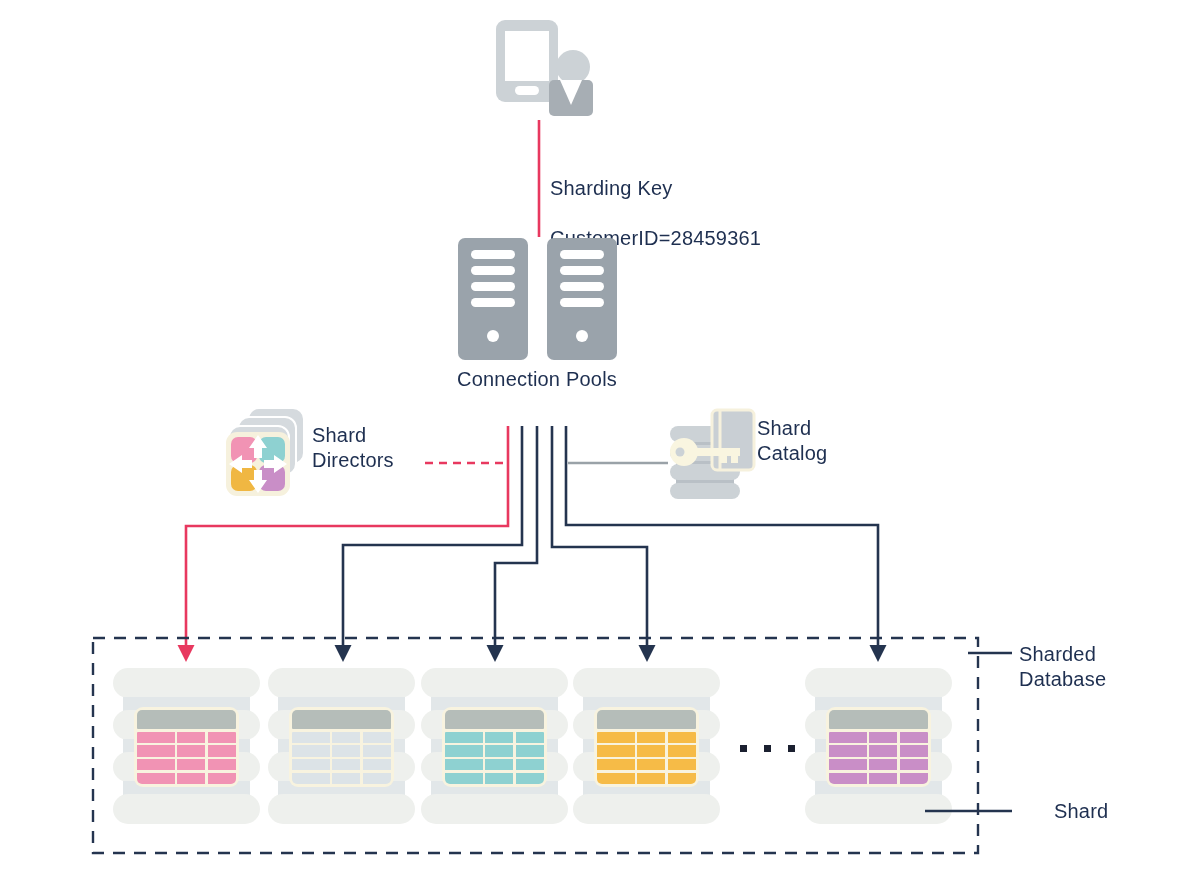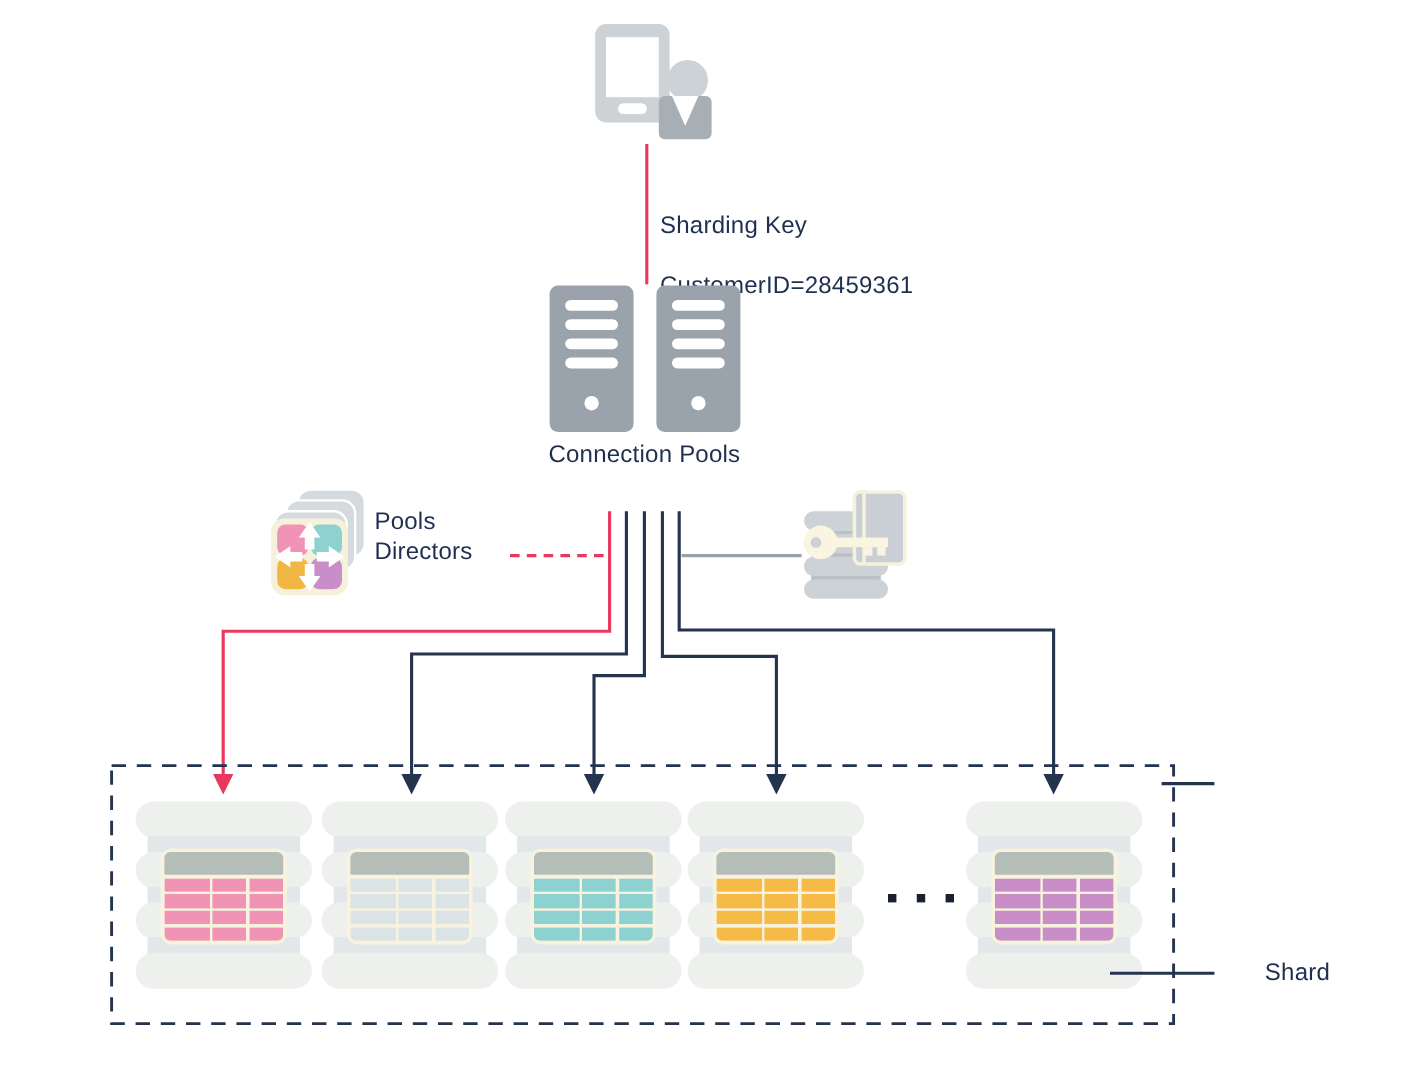--- a/index.html
+++ b/index.html
@@ -5,21 +5,21 @@
   html,body{margin:0;padding:0;background:#ffffff;}
   #canvas{
     position:relative;width:1185px;height:895px;background:#ffffff;
     font-family:"Liberation Sans",sans-serif;overflow:hidden;text-decoration:underline;
   }
   svg.layer{position:absolute;left:0;top:0;}
   .label{
     position:absolute;color:#1e2f50;font-size:20px;line-height:25px;
     letter-spacing:0.2px;white-space:pre-line;
   }
-  .label.center{}
+  .label.center{text-align:center;}
   .icon{position:absolute;}
   
   .shard{position:absolute;top:668px;width:147px;height:160px;}
   .pill{position:absolute;left:0;width:147px;height:30px;border-radius:15px;background:#eef0ed;}
   .band{position:absolute;left:10px;width:127px;height:14px;background:#e2e7e9;}
   .p1{top:0;} .b1{top:29px;} .p2{top:42px;} .b2{top:71px;}
   .p3{top:84px;} .b3{top:113px;} .p4{top:126px;}
   .shardtable{
     position:absolute;left:21px;top:39px;width:105px;height:80px;
     background:#f8f3df;border-radius:9px;padding:3px;box-sizing:border-box;
@@ -104,21 +104,21 @@
     <rect x="35" y="31" width="26" height="26" rx="7" fill="#8ed1d1"></rect>
     <rect x="7" y="59" width="26" height="26" rx="7" fill="#f0b742"></rect>
     <rect x="35" y="59" width="26" height="26" rx="7" fill="#c98ec7"></rect>
     <g fill="#ffffff">
       <polygon points="34,29 25,42 30,42 30,52 38,52 38,42 43,42"></polygon>
       <polygon points="34,87 25,74 30,74 30,64 38,64 38,74 43,74"></polygon>
       <polygon points="5,58 18,49 18,54 28,54 28,62 18,62 18,67"></polygon>
       <polygon points="63,58 50,49 50,54 40,54 40,62 50,62 50,67"></polygon>
     </g>
   </svg>
-  <div class="label" style="left:312px;top:423px;width:110px">Pools Directors</div>
+  <div class="label" style="left:312px;top:423px;width:110px">Shard Directors</div>
 
   <svg class="icon" style="left:658px;top:404px" width="100" height="100" viewBox="0 0 100 100">
     <g fill="#ccd2d6">
       <rect x="18" y="38" width="58" height="46" fill="#b9c0c6"></rect>
       <rect x="12" y="22" width="70" height="16" rx="8"></rect>
       <rect x="12" y="41" width="70" height="16" rx="8"></rect>
       <rect x="12" y="60" width="70" height="16" rx="8"></rect>
       <rect x="12" y="79" width="70" height="16" rx="8"></rect>
     </g>
     <g>
@@ -126,20 +126,21 @@
       <line x1="62" y1="7" x2="62" y2="65" stroke="#f6f1dd" stroke-width="3"></line>
     </g>
     <g fill="#f9f5e0">
       <rect x="30" y="44" width="52" height="8"></rect>
       <rect x="62" y="52" width="7" height="7"></rect>
       <rect x="73" y="52" width="7" height="7"></rect>
       <circle cx="26" cy="48" r="14"></circle>
       <circle cx="22" cy="48" r="4.5" fill="#ccd2d6"></circle>
     </g>
   </svg>
+  <div class="label" style="left:757px;top:416px;width:100px">Shard Catalog</div>
 
   <div class="shard" style="left: 113px; --cell: #f193b4; --header: #b5bdb9;">
     <div class="pill p1"></div>
       <div class="band b1"></div>
       <div class="pill p2"></div>
       <div class="band b2"></div>
     <div class="pill p3"></div>
       <div class="band b3"></div>
       <div class="pill p4"></div>
     <div class="shardtable">
@@ -267,15 +268,16 @@
 
   <div class="dot" style="left:740px"></div>
   <div class="dot" style="left:764px"></div>
   <div class="dot" style="left:788px"></div>
 
   <svg class="layer" width="1185" height="895" viewBox="0 0 1185 895" style="pointer-events:none">
     <path d="M968,653 H1012" stroke="#24344f" stroke-width="2.6" fill="none"></path>
     <path d="M925,811 H1012" stroke="#24344f" stroke-width="2.6" fill="none"></path>
   </svg>
 
+  <div class="label" style="left:1019px;top:642px;width:115px">Sharded Database</div>
   <div class="label" style="left:1054px;top:799px;width:115px">Shard</div>
 
 </div>
 
 </body></html>

